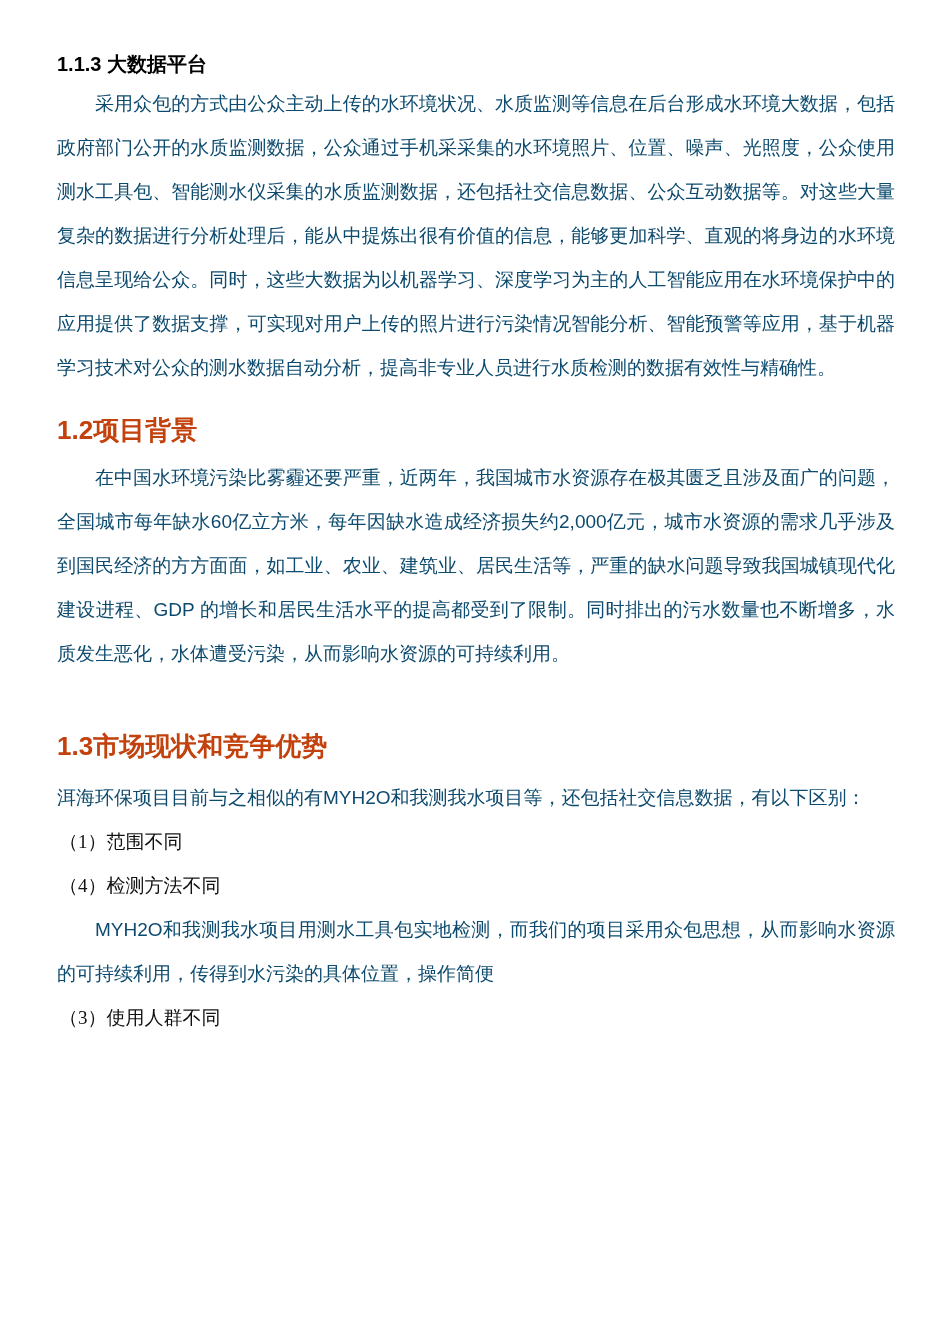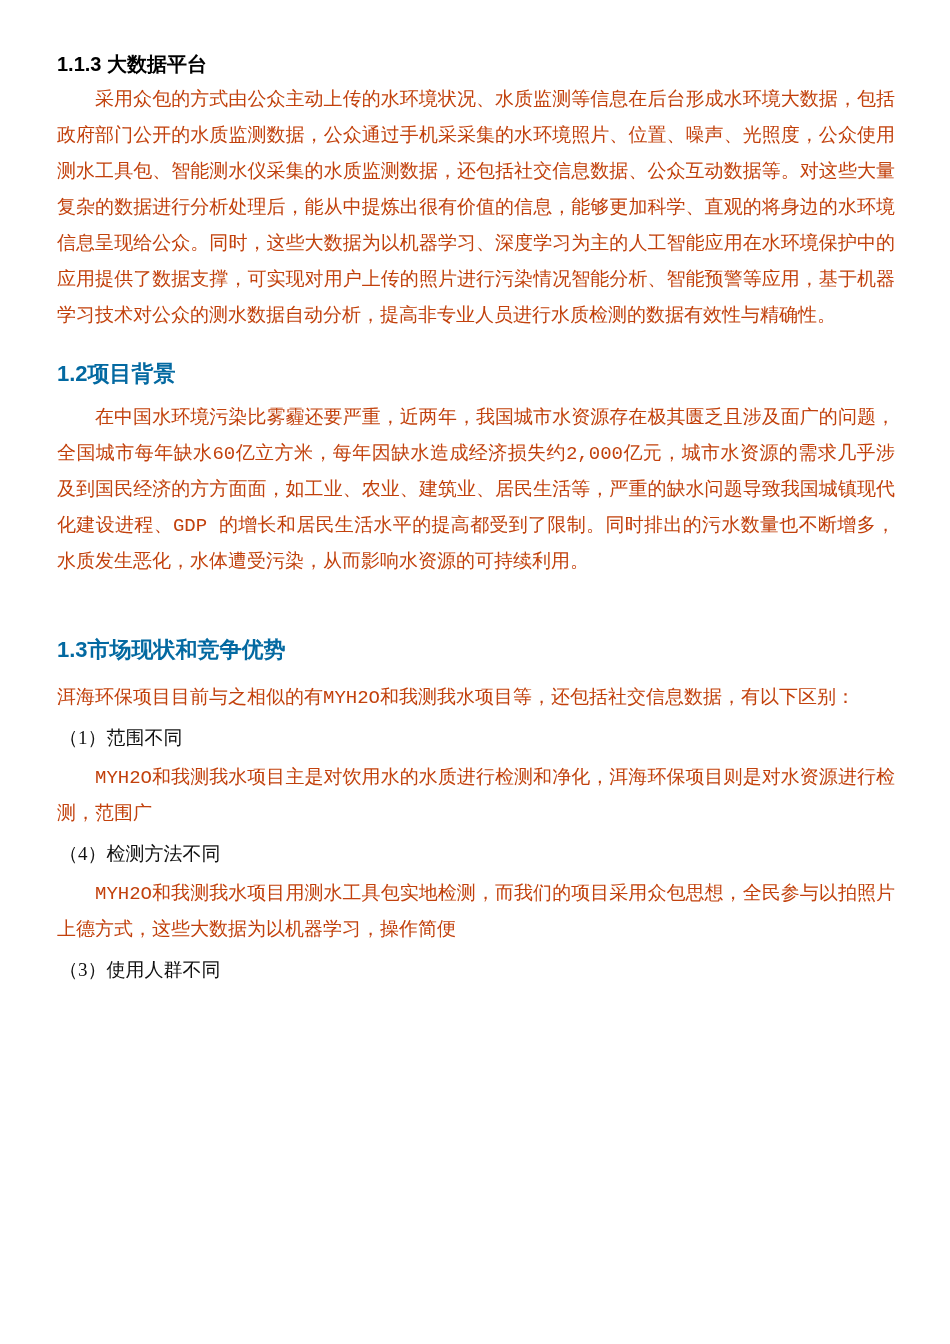--- a/index.html
+++ b/index.html
@@ -29,36 +29,36 @@
     font-family: "Liberation Sans", sans-serif;
     font-size: 20px;
     font-weight: 700;
     line-height: 28px;
     color: #000000;
   }
 
   
   .h-large {
     font-family: "Liberation Sans", sans-serif;
-    font-size: 22px;
+    font-size: 26px;
     font-weight: 700;
     line-height: 36px;
-    color: #0369a1;
+    color: #c2410c;
   }
 
   .h-12 { margin-top: 22px; }
   .h-13 { margin-top: 52px; }
 
   
   .para {
-    font-family: Liberation Mono, monospace;
+    font-family: Liberation Sans, sans-serif;
     font-size: 19px;
-    line-height: 36px;
+    line-height: 44px;
     text-align: justify;
-    color: #c2410c;
+    color: #0c4a6e;
   }
 
   .indent2 { text-indent: 2em; }
 
   .p-first { margin-top: 4px; }
   .p-12-1  { margin-top: 8px; }
   .p-13-intro { margin-top: 12px; }
 
   .list-label {
     font-family: "Liberation Serif", serif;
@@ -81,21 +81,20 @@
 
   <div class="para indent2 p-12-1">在中国水环境污染比雾霾还要严重，近两年，我国城市水资源存在极其匮乏且涉及面广的问题，全国城市每年缺水60亿立方米，每年因缺水造成经济损失约2,000亿元，城市水资源的需求几乎涉及到国民经济的方方面面，如工业、农业、建筑业、居民生活等，严重的缺水问题导致我国城镇现代化建设进程、GDP 的增长和居民生活水平的提高都受到了限制。同时排出的污水数量也不断增多，水质发生恶化，水体遭受污染，从而影响水资源的可持续利用。</div>
 
 
   <div class="h-large h-13">1.3市场现状和竞争优势</div>
 
   <div class="para p-13-intro">洱海环保项目目前与之相似的有MYH2O和我测我水项目等，还包括社交信息数据，有以下区别：</div>
 
   <div class="list-label">（1）范围不同</div>
 
-  <div class="para indent2">MYH2O和我测我水项目主是对饮用水的水质进行检测和净化，洱海环保项目则是对水资源进行检测，范围广</div>
 
   <div class="list-label">（4）检测方法不同</div>
 
-  <div class="para indent2">MYH2O和我测我水项目用测水工具包实地检测，而我们的项目采用众包思想，全民参与以拍照片上德方式，这些大数据为以机器学习，操作简便</div>
+  <div class="para indent2">MYH2O和我测我水项目用测水工具包实地检测，而我们的项目采用众包思想，从而影响水资源的可持续利用，传得到水污染的具体位置，操作简便</div>
 
   <div class="list-label">（3）使用人群不同</div>
 
 </div>
 
 </body></html>

